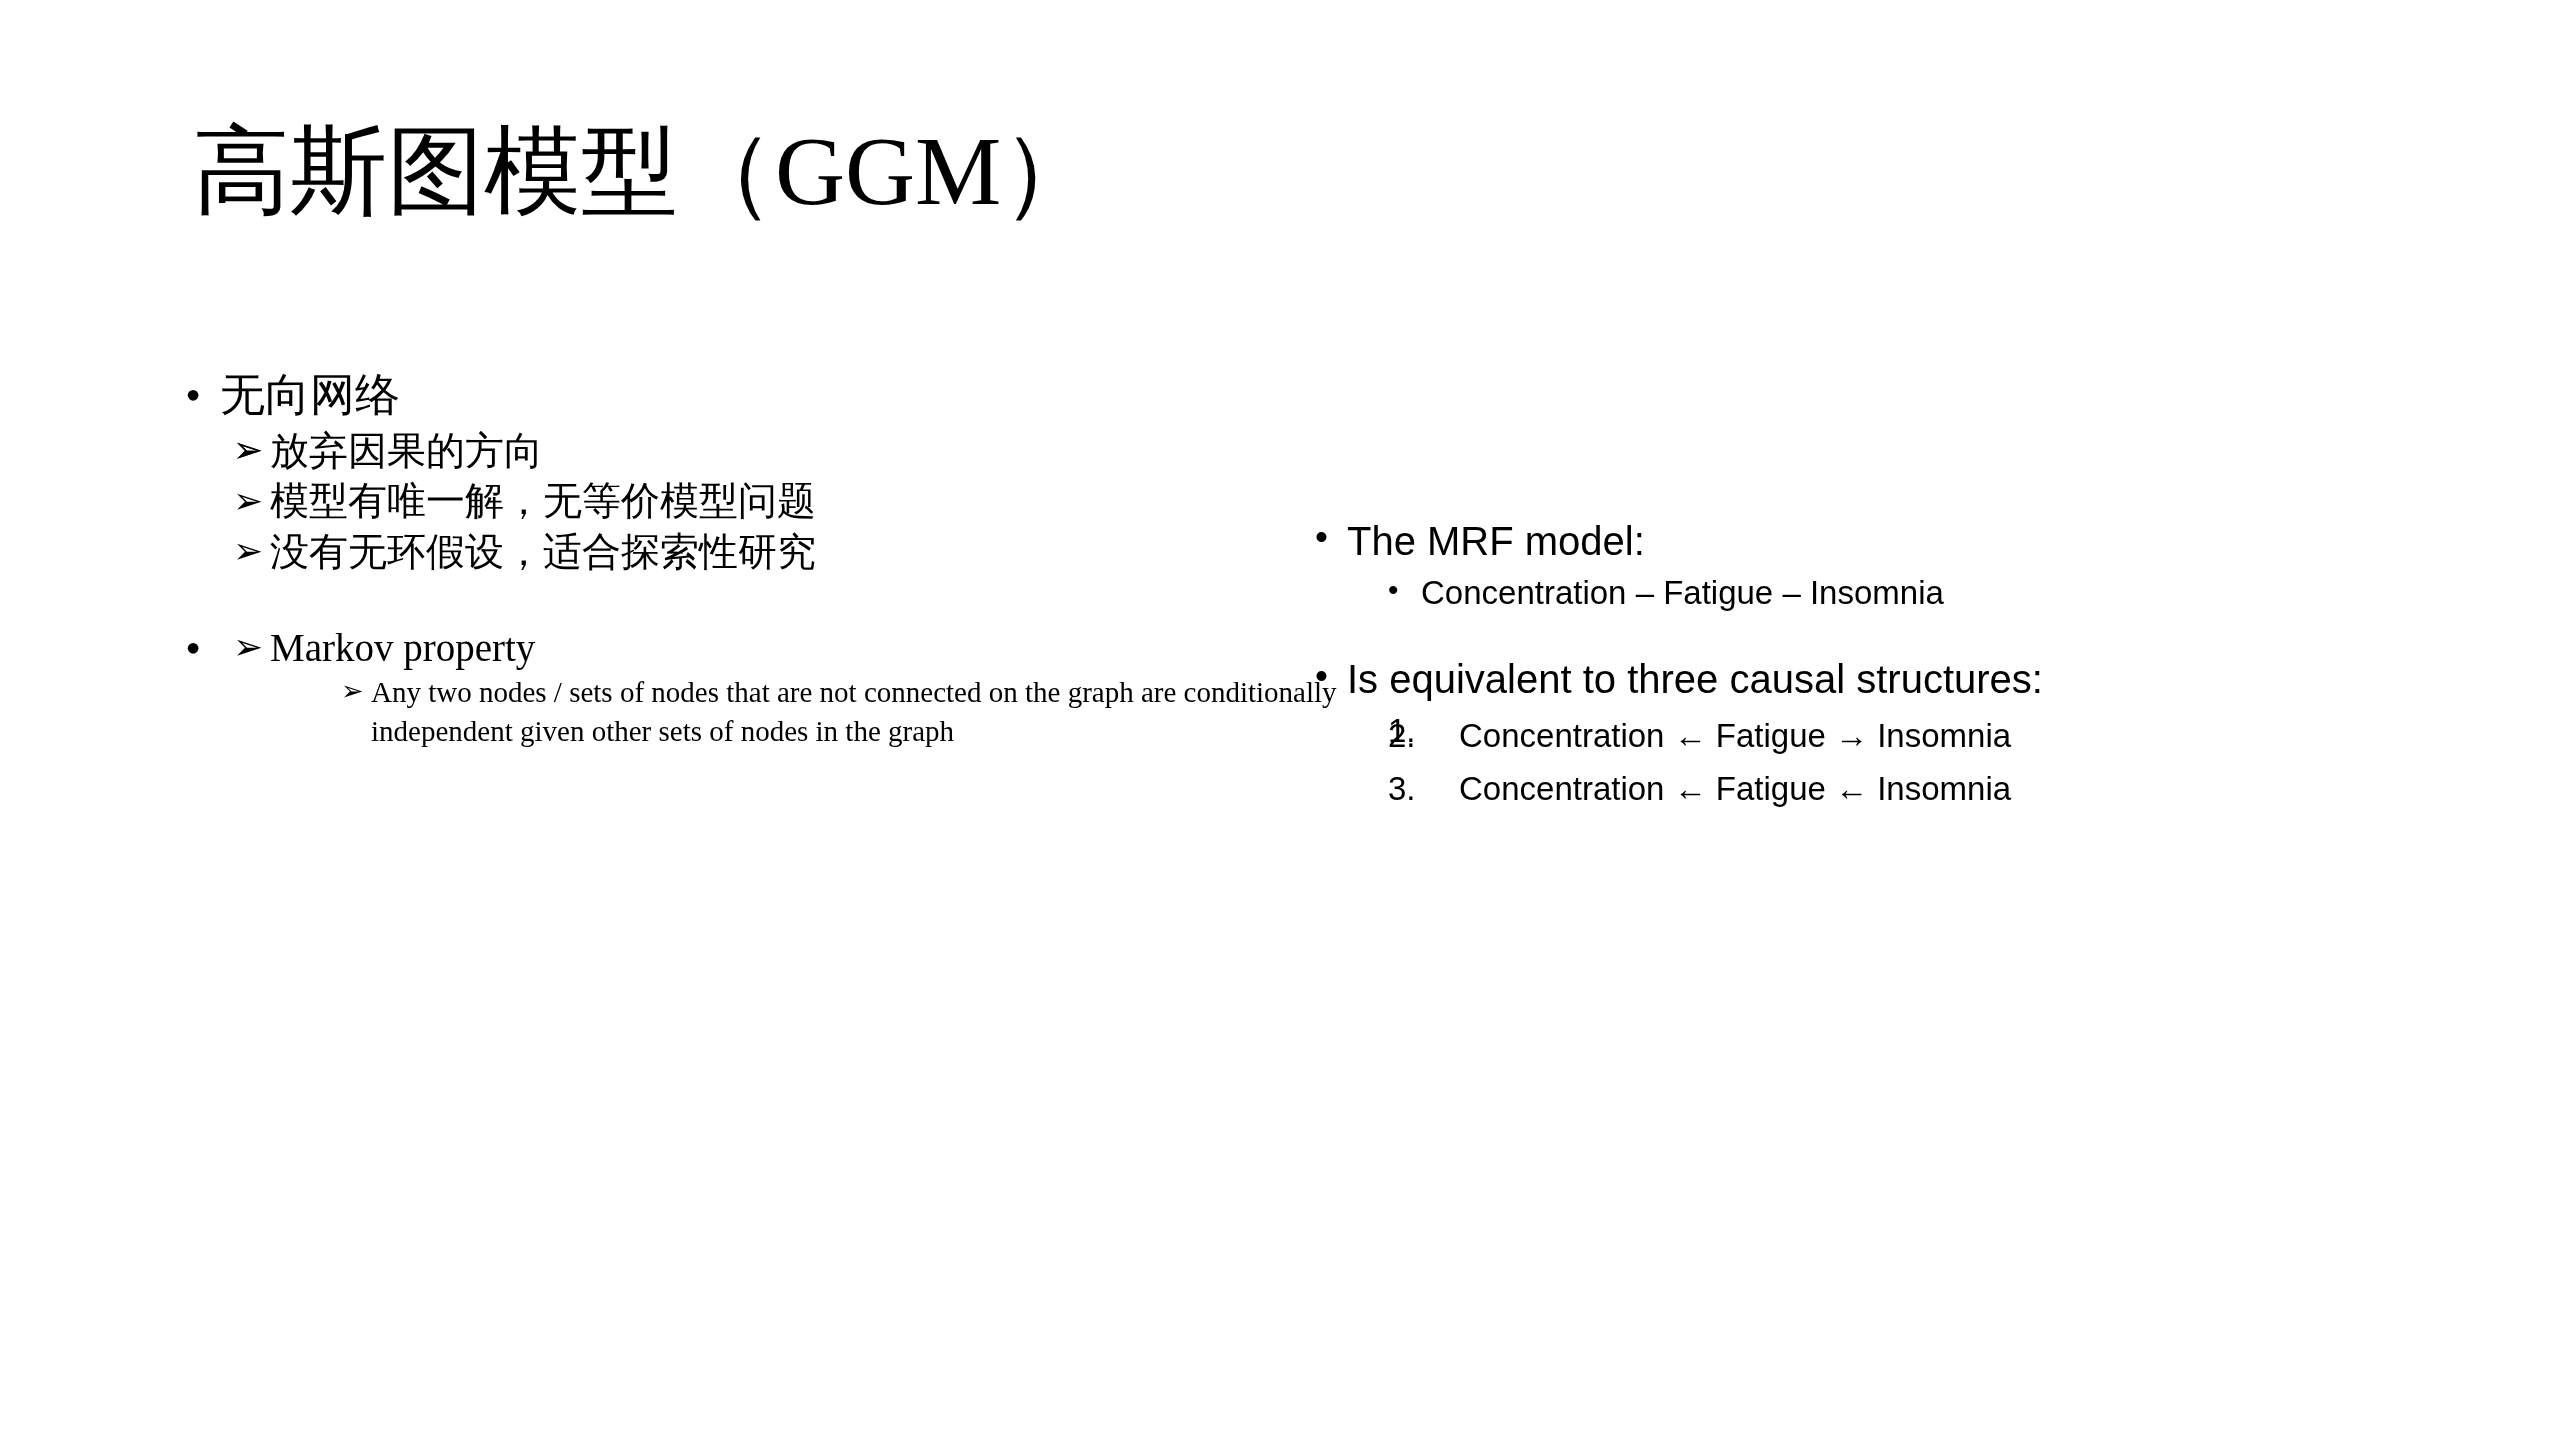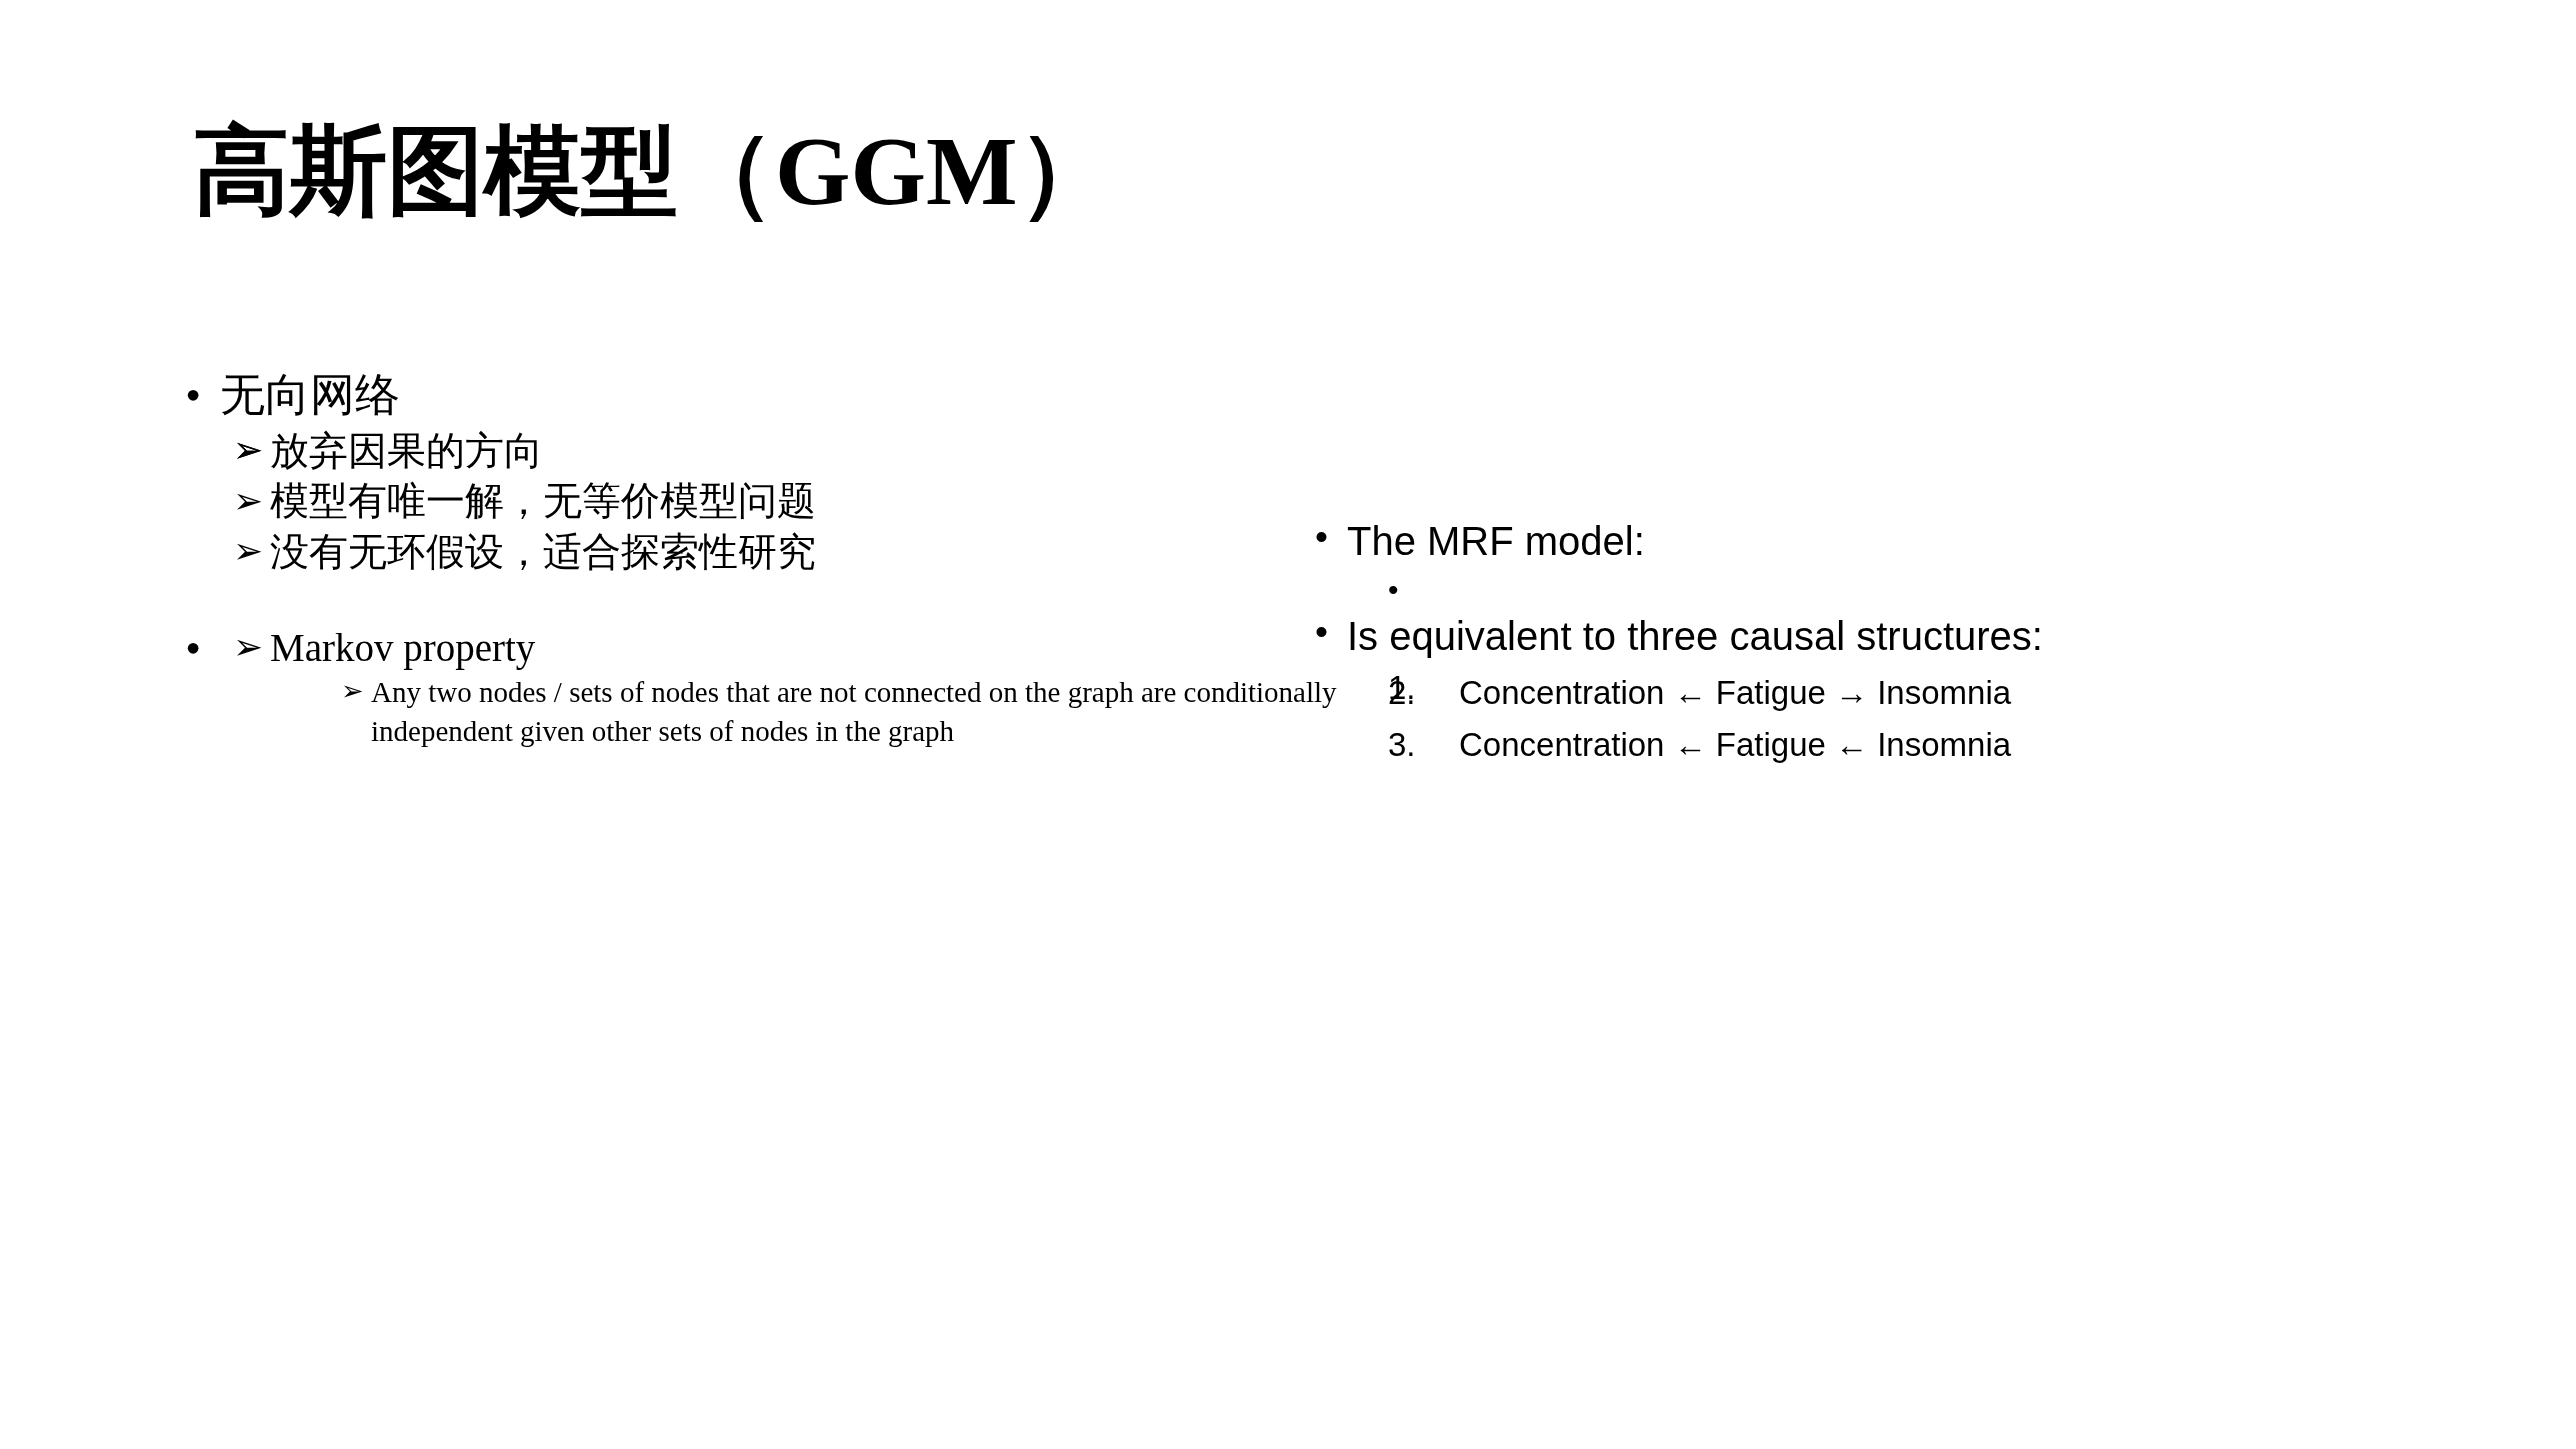--- a/index.html
+++ b/index.html
@@ -24,21 +24,21 @@
 
   
   .slide-title {
     position: absolute;
     left: 193px;
     top: 116px;
     width: 2061px;
     font-family: "Liberation Serif", serif;
     font-size: 97px;
     line-height: 1.15;
-    font-weight: 700;
+    font-weight: 400;
     color: #000000;
     white-space: nowrap;
   }
 
   
   .col-left {
     position: absolute;
     left: 180px;
     top: 367px;
     width: 1166px;
@@ -203,20 +203,21 @@
 
   <div class="col-right">
 
     <div class="r-lvl1">
       <span class="bullet">•</span>
       <span>The MRF model:</span>
     </div>
 
     <div class="r-lvl2">
       <span class="bullet">•</span>
+      <span>Concentration – Fatigue – Insomnia</span>
     </div>
 
     <div class="r-gap"></div>
 
     <div class="r-lvl1">
       <span class="bullet">•</span>
       <span>Is equivalent to three causal structures:</span>
     </div>
 
     <div class="r-num">

